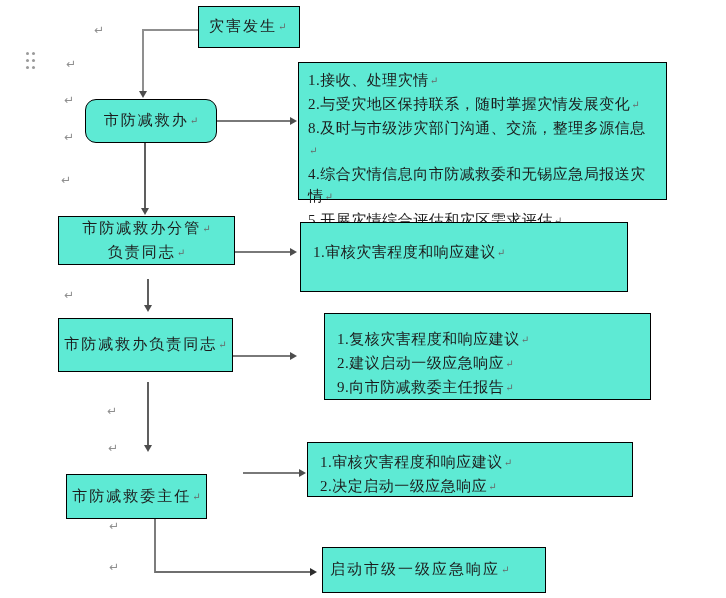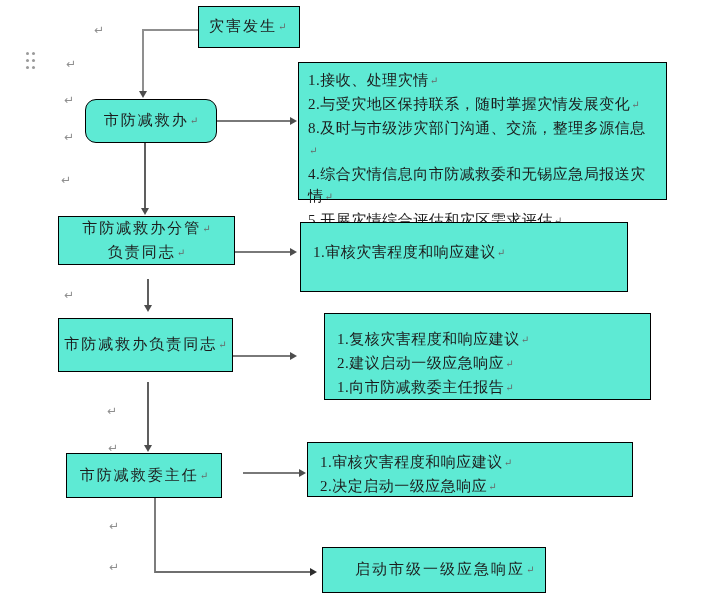--- a/index.html
+++ b/index.html
@@ -115,29 +115,29 @@
     <div class="line"><span>1.审核灾害程度和响应建议</span><span class="ret">↵</span></div>
   </div>
 
   <div class="box node" style="left:58px;top:318px;width:175px;height:54px;">
     <div><span>市防减救办负责同志</span><span class="ret">↵</span></div>
   </div>
 
   <div class="box detail" style="left:300px;top:313px;width:327px;height:87px;padding:14px 10px 0 12px;margin-left:24px;">
     <div class="line"><span>1.复核灾害程度和响应建议</span><span class="ret">↵</span></div>
     <div class="line"><span>2.建议启动一级应急响应</span><span class="ret">↵</span></div>
-    <div class="line"><span>1.向市防减救委主任报告</span><span class="ret">↵</span></div>
+    <div class="line"><span>9.向市防减救委主任报告</span><span class="ret">↵</span></div>
   </div>
 
-  <div class="box node" style="left:66px;top:453px;width:156px;height:45px;">
+  <div class="box node" style="left:66px;top:474px;width:141px;height:45px;">
     <div><span>市防减救委主任</span><span class="ret">↵</span></div>
   </div>
 
   <div class="box detail" style="left:307px;top:442px;width:326px;height:55px;padding:8px 10px 0 12px;">
     <div class="line"><span>1.审核灾害程度和响应建议</span><span class="ret">↵</span></div>
     <div class="line"><span>2.决定启动一级应急响应</span><span class="ret">↵</span></div>
   </div>
 
-  <div class="box node" style="left:322px;top:547px;width:224px;height:46px;align-items:flex-start;padding-left:32px;">
+  <div class="box node" style="left:322px;top:547px;width:224px;height:46px;align-items:flex-start;padding-left:7px;">
     <div><span>启动市级一级应急响应</span><span class="ret">↵</span></div>
   </div>
 
 </div>
 
 </body></html>

